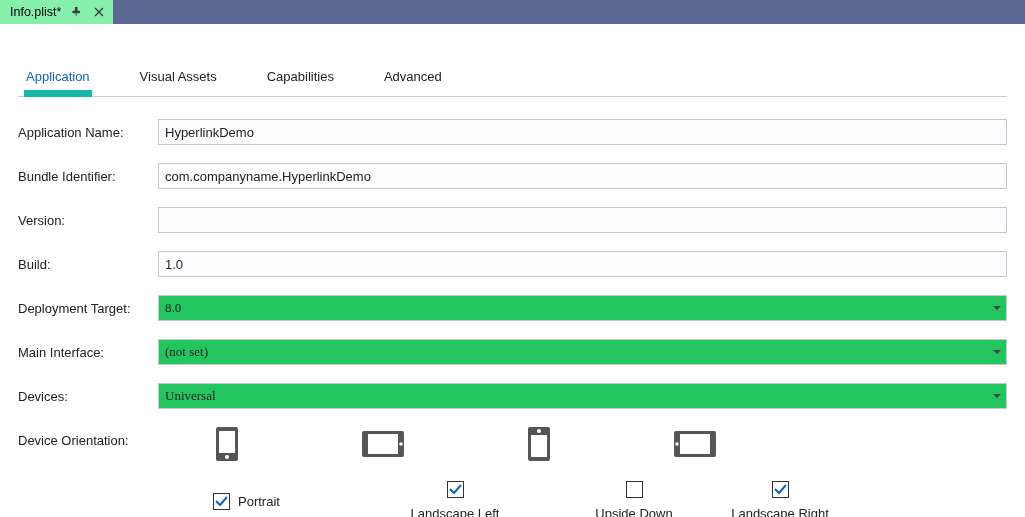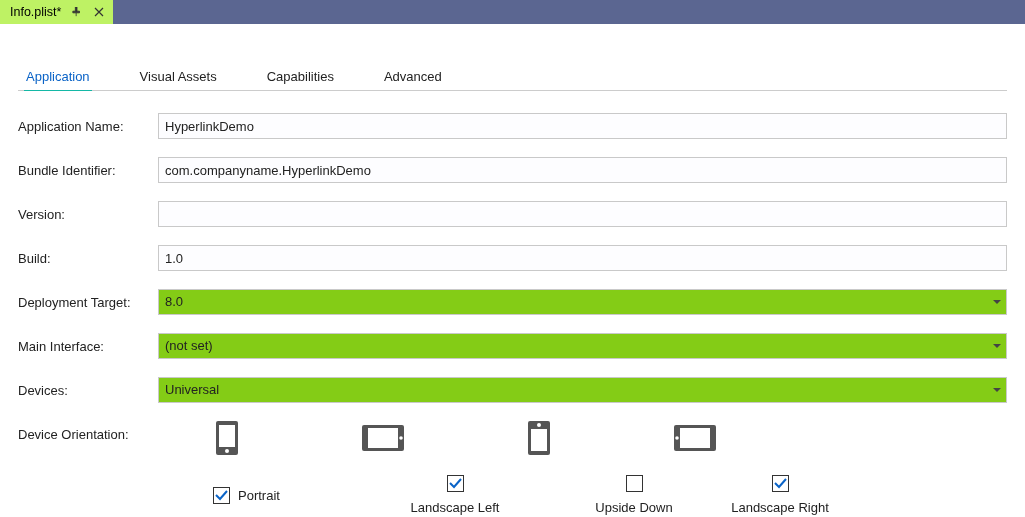--- a/index.html
+++ b/index.html
@@ -11,21 +11,21 @@
     background: #fff;
     width: 1025px;
   }
   .titlebar {
     height: 24px;
     background: #5b6691;
     display: flex;
     align-items: stretch;
   }
   .doc-tab {
-    background: #bef264;
+    background: #86efac;
     color: #000;
     display: flex;
     align-items: center;
     padding: 0 8px 0 10px;
     gap: 10px;
     height: 100%;
     font-size: 12.5px;
   }
   .doc-tab .tab-btn {
     width: 12px; height: 12px;
@@ -45,21 +45,21 @@
   }
   .tab {
     padding: 4px 2px 6px 2px;
     cursor: pointer;
     color: #222;
     position: relative;
     top: 1px;
   }
   .tab.active {
     color: #0a63c7;
-    border-bottom: 1px solid #14b8a6;
+    border-bottom: 7px solid #14b8a6;
   }
 
   .form { margin-top: 22px; }
   .row {
     display: flex;
     align-items: center;
     margin-bottom: 18px;
   }
   .row .lbl {
     width: 140px;
@@ -78,24 +78,25 @@
     color: #222;
   }
   .combo {
     position: relative;
     width: 100%;
   }
   .combo .combo-display {
     width: 100%;
     height: 26px;
     border: 1px solid #c9c9c9;
-    background: #84cc16;
+    background: #22c55e;
     padding: 2px 22px 2px 6px;
     line-height: 20px;
     cursor: default;
+    font-family: Liberation Serif, serif;
   }
   .combo .caret {
     position: absolute;
     right: 6px; top: 50%; transform: translateY(-50%);
     width: 0; height: 0;
     border-left: 4px solid transparent;
     border-right: 4px solid transparent;
     border-top: 4px solid #444;
     pointer-events: none;
   }

